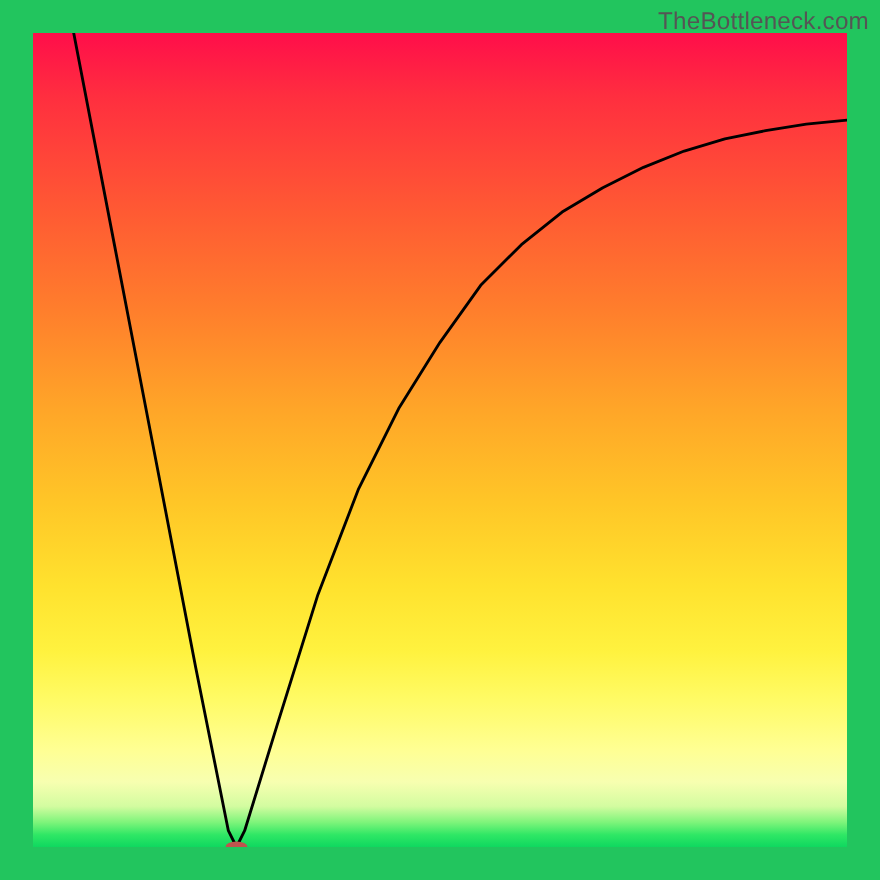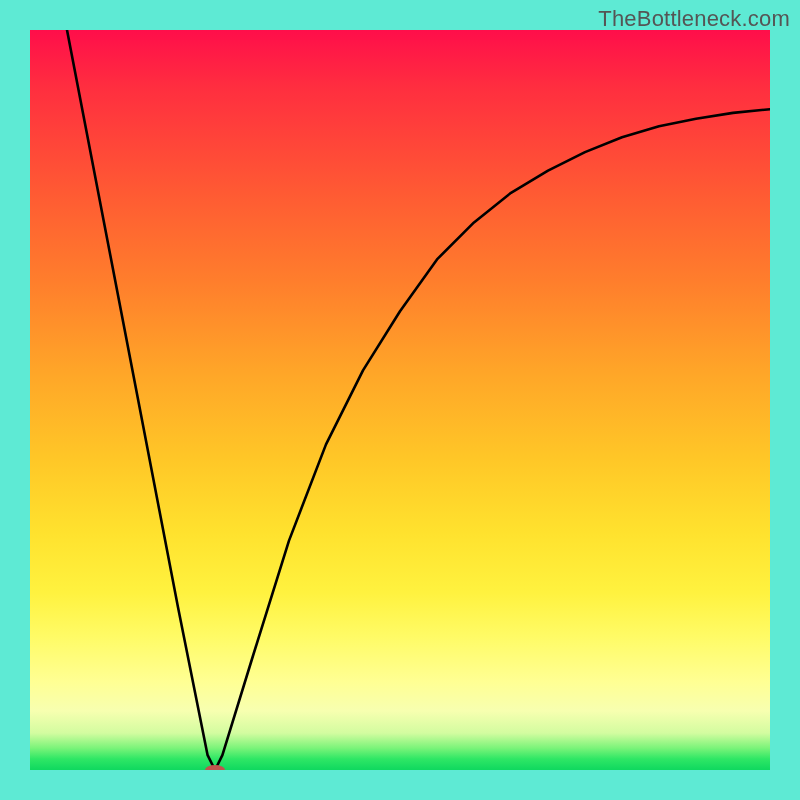--- a/index.html
+++ b/index.html
@@ -8,21 +8,21 @@
     width: 800px;
     height: 800px;
     background: #000;
     overflow: hidden;
     font-family: Arial, Helvetica, sans-serif;
   }
   .frame {
     position: relative;
     width: 800px;
     height: 800px;
-    background: #5eead4;
+    background: #22c55e;
   }
   .plot-area {
     position: absolute;
     left: 30px;
     top: 30px;
     width: 740px;
     height: 740px;
   }
   .gradient-bg {
     position: absolute;

